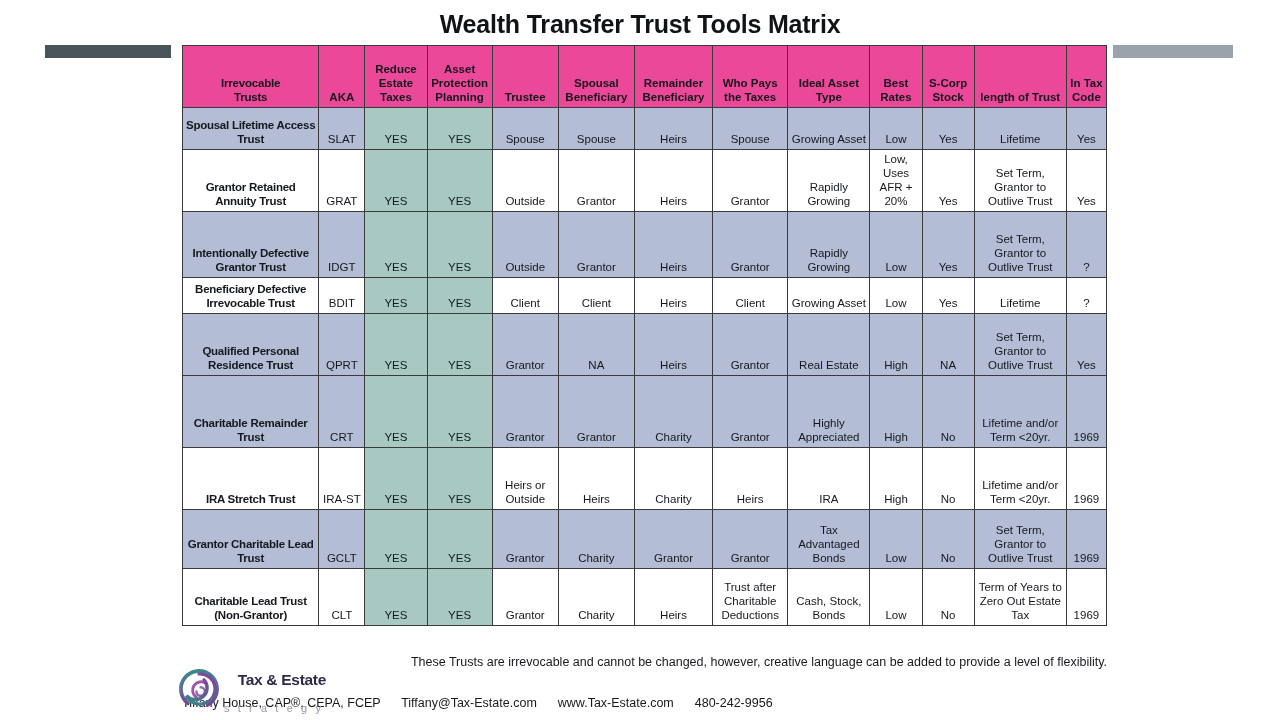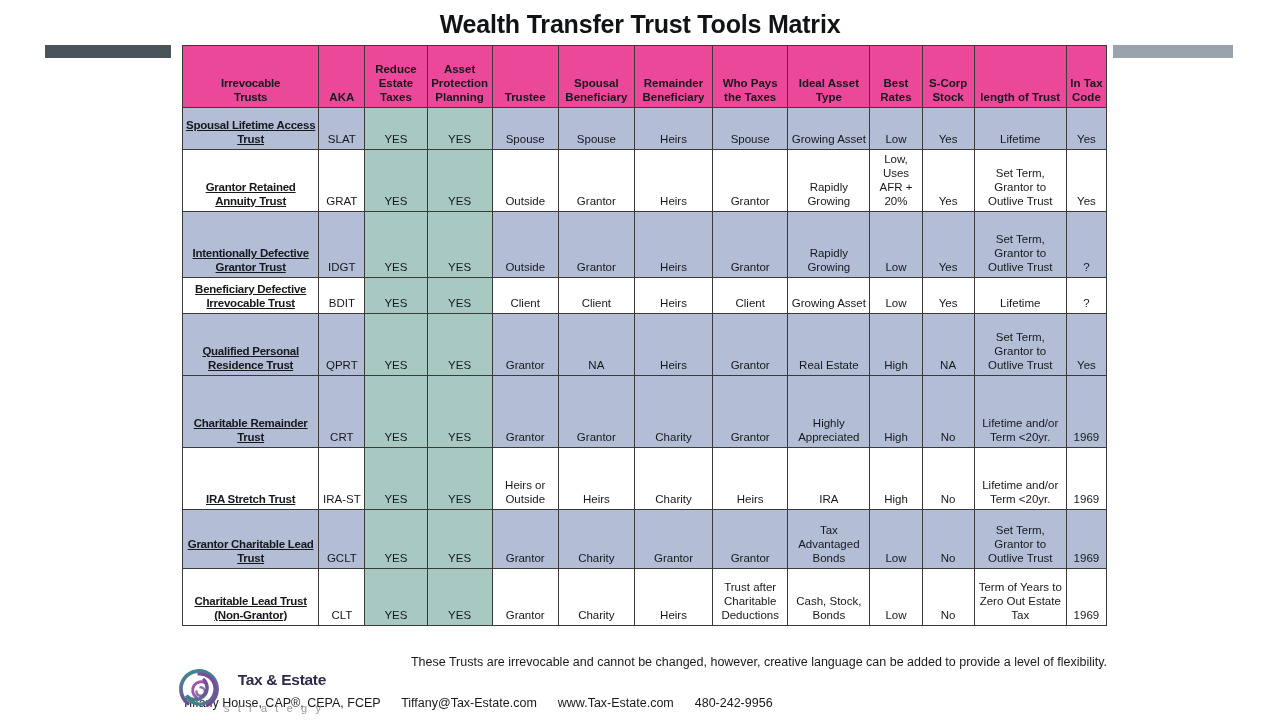--- a/index.html
+++ b/index.html
@@ -81,21 +81,20 @@
     color: #ffffff;
   }
   
   table.matrix tbody td {
     padding-bottom: 3px;
   }
   td.c-name {
     font-weight: bold;
     font-size: 12px;
     letter-spacing: -0.25px;
-    text-decoration: underline;
   }
   td.c-yes {
     background: #a8c9c2;
   }
   tr.row-shade td {
     background: #b4bdd6;
   }
   tr.row-shade td.c-yes {
     background: #a8c9c2;
   }

